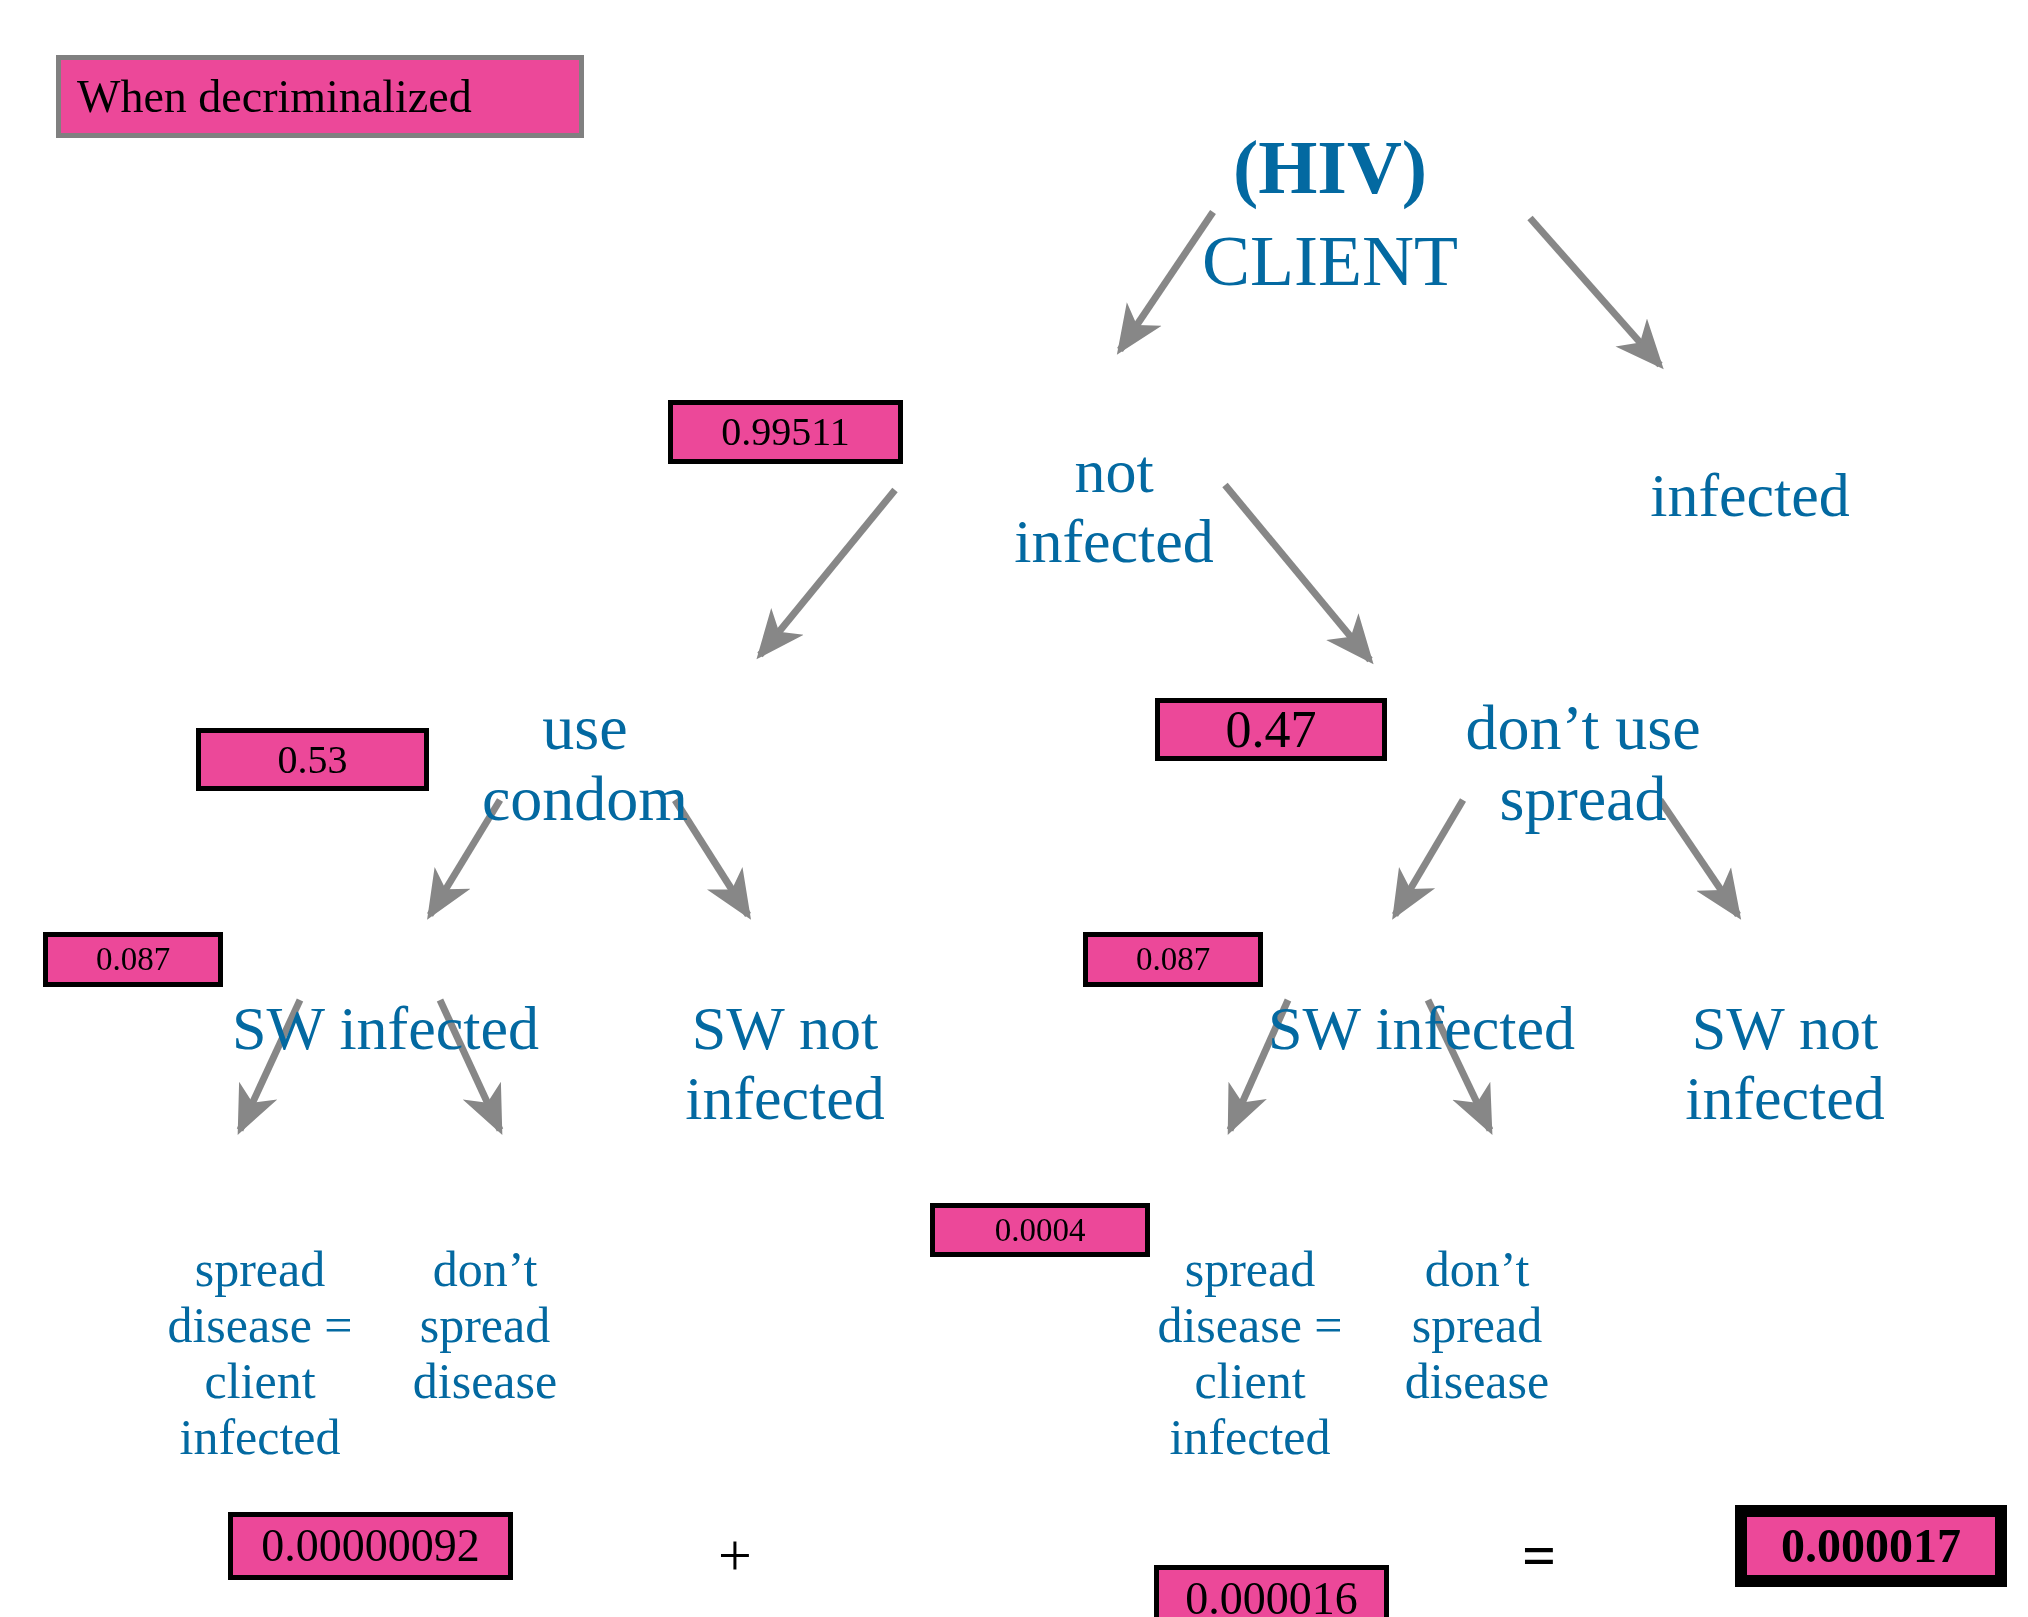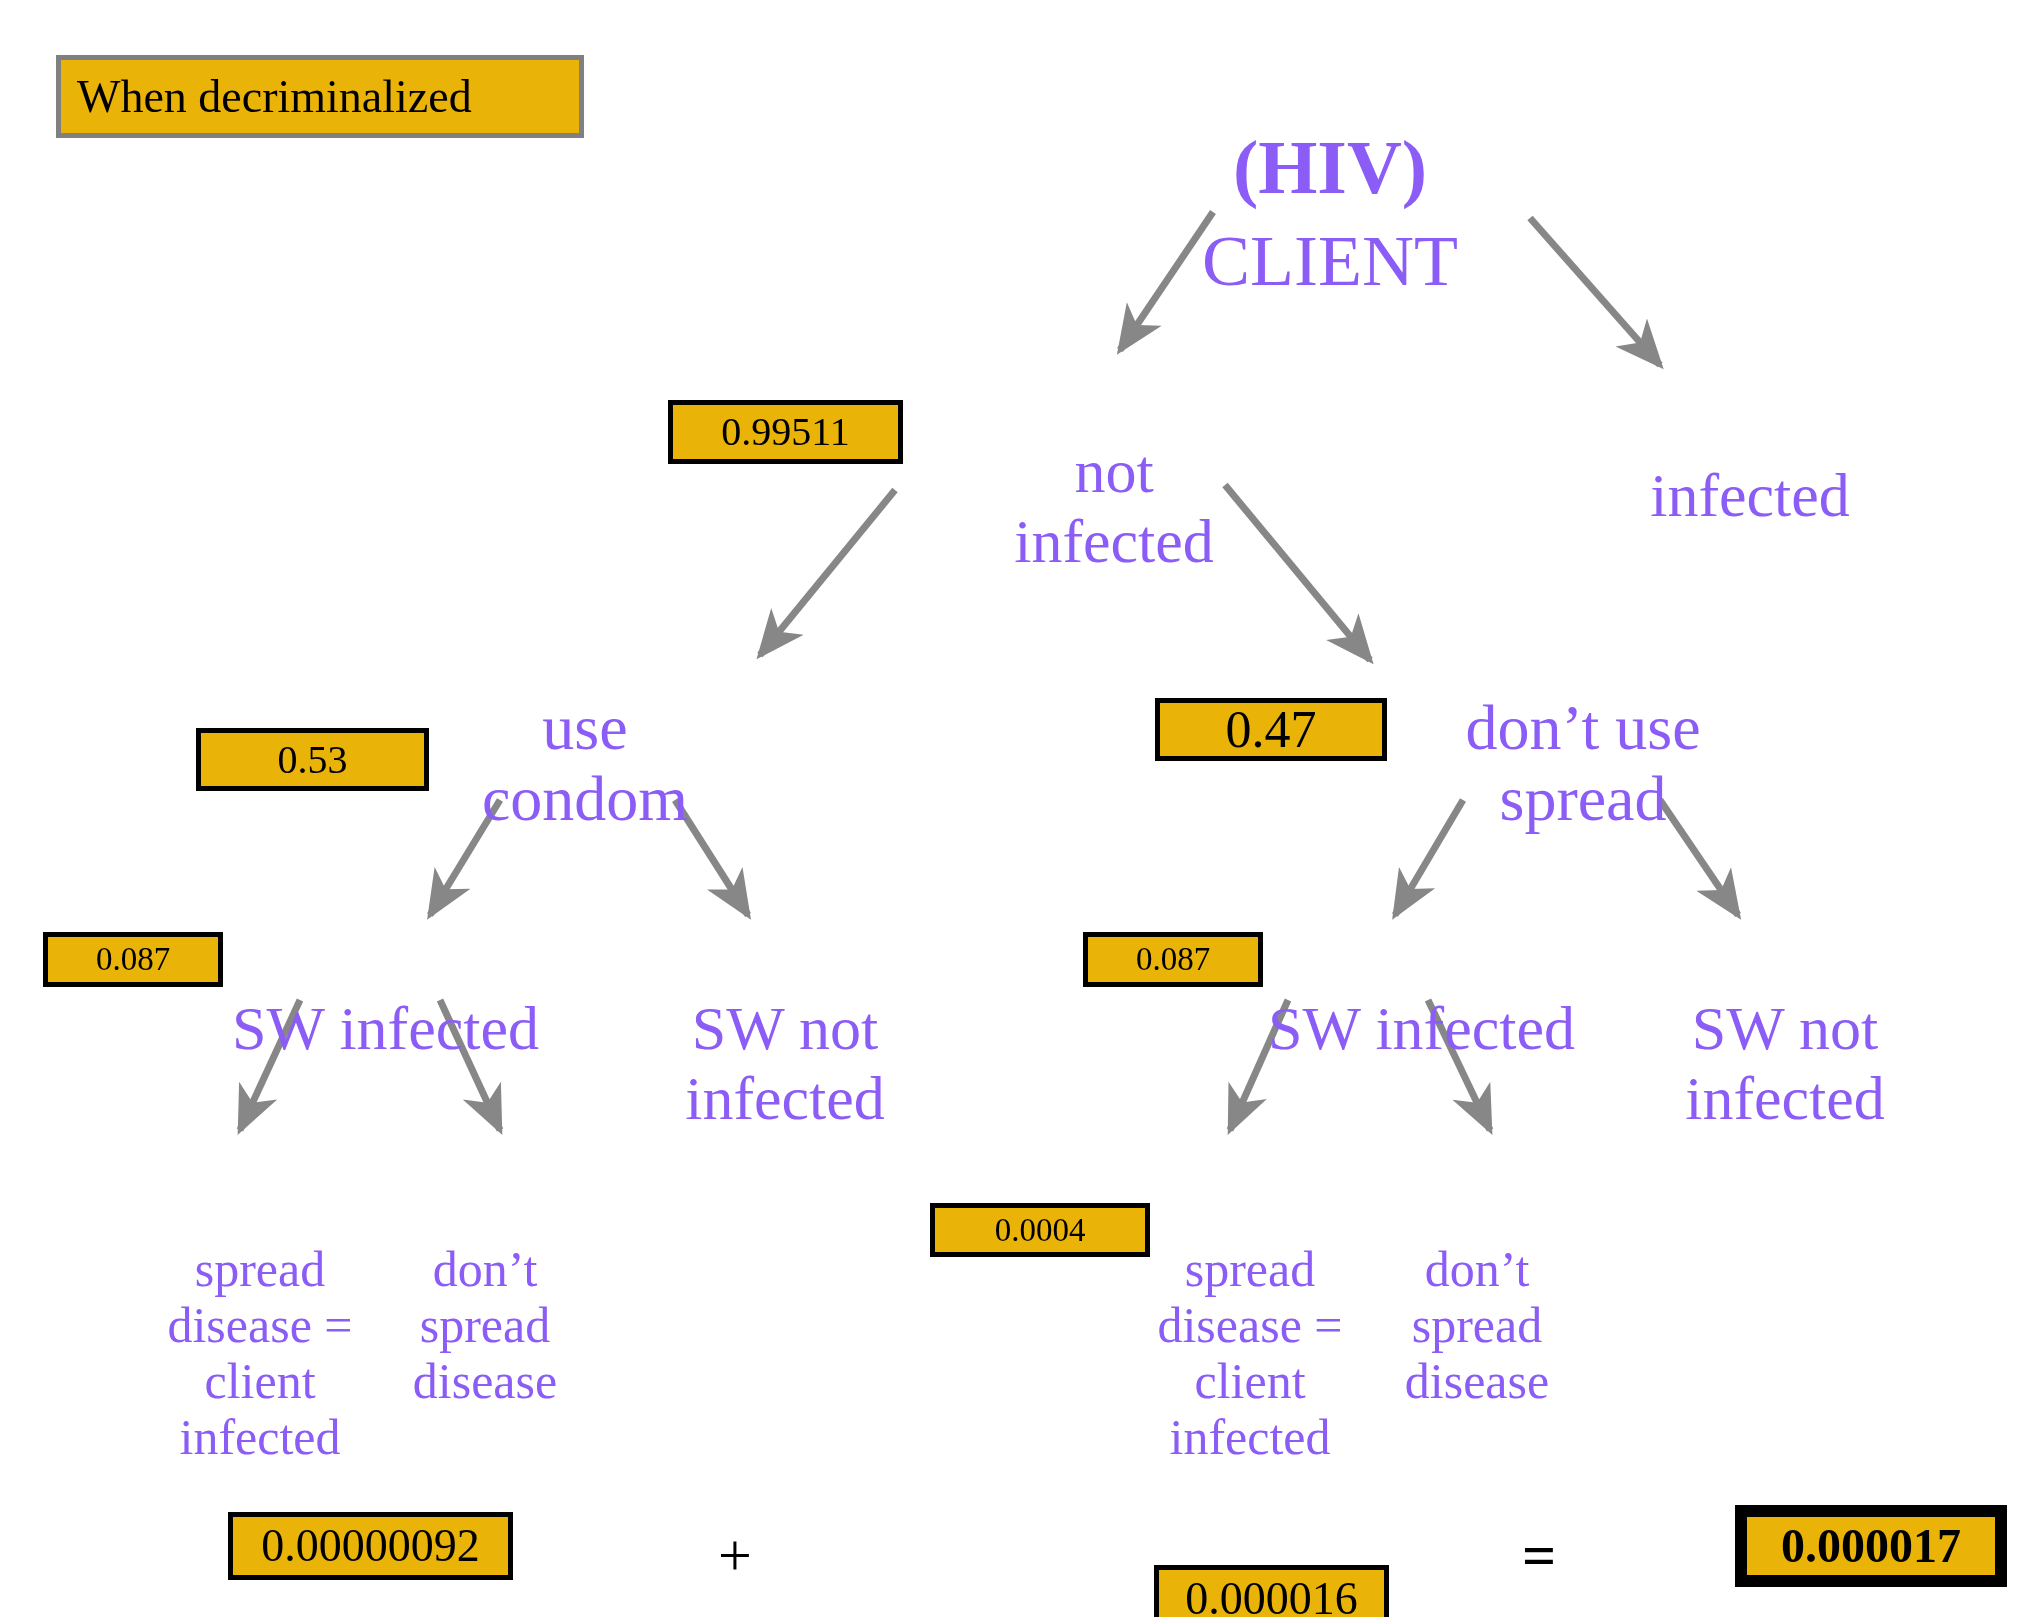--- a/index.html
+++ b/index.html
@@ -21,36 +21,36 @@
     left: 0;
     top: 0;
     width: 2028px;
     height: 1617px;
     pointer-events: none;
   }
   .node {
     position: absolute;
     text-align: center;
     line-height: 1.12;
-    color: #8b5cf6;
+    color: #0369a1;
     white-space: pre-line;
   }
   
   .t-root      { font-size: 72px; }
   .t-root-bold { font-size: 76px; font-weight: bold; }
   .t-l2        { font-size: 62px; }
   .t-l3        { font-size: 64px; }
   .t-l4        { font-size: 62px; }
   .t-l5        { font-size: 50px; }
 
   
   .pbox {
     position: absolute;
     box-sizing: border-box;
-    background: #eab308;
+    background: #ec4899;
     display: flex;
     align-items: center;
     justify-content: center;
     border: 5px solid #000000;
     font-family: "Liberation Serif", "DejaVu Serif", serif;
     color: #000;
     line-height: 1;
   }
   .pbox.gray {
     border: 5px solid #808080;

